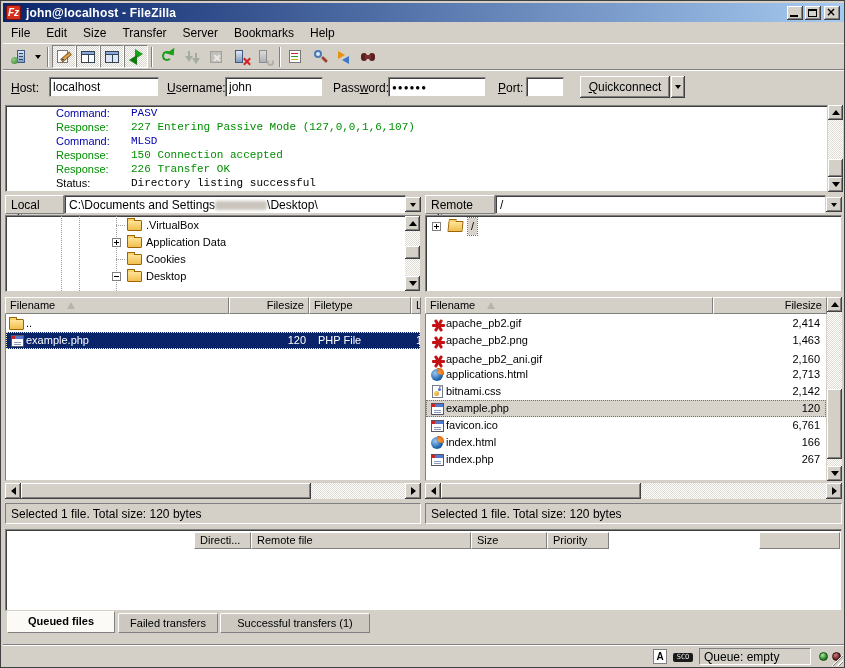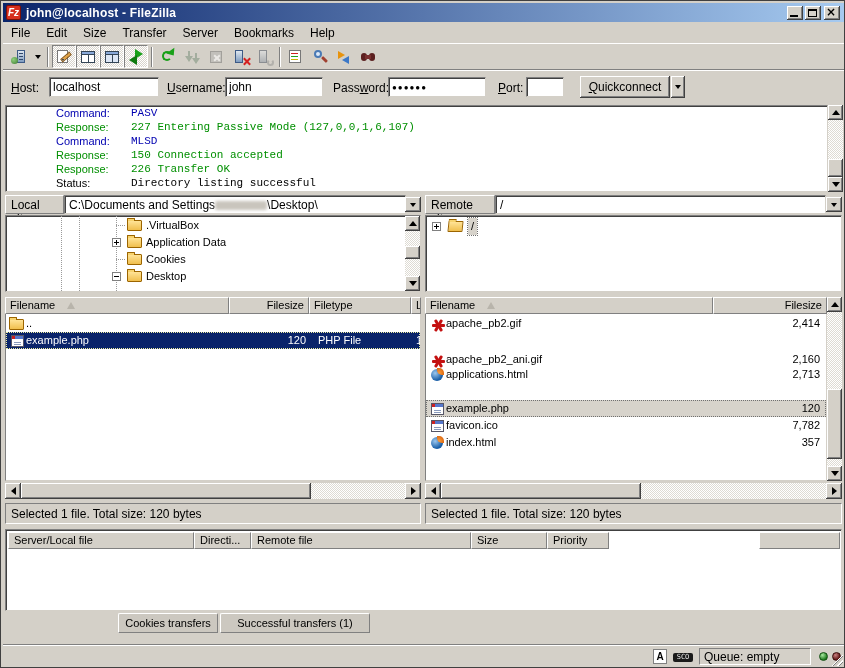--- a/index.html
+++ b/index.html
@@ -412,54 +412,75 @@
   <div class="colhdr" style="left:712px; width:114px; text-align:right;">Filesize</div>
 
   <div class="listbox" style="left:424px; width:402px;">
     <div class="frow" style="top:1px;">
       <span class="fico">
           <span class="apache-star"></span>
         </span>
       <span class="fname">apache_pb2.gif</span>
         <span class="fsize" style="right:6px;">2,414</span>
     </div>
+    <div class="frow" style="top:18px;">
+      <span class="fico">
+          <span class="apache-star"></span>
+        </span>
+      <span class="fname">apache_pb2.png</span>
+        <span class="fsize" style="right:6px;">1,463</span>
+    </div>
     <div class="frow" style="top:37px;">
       <span class="fico">
           <span class="apache-star"></span>
         </span>
       <span class="fname">apache_pb2_ani.gif</span>
         <span class="fsize" style="right:6px;margin-left:40px;">2,160</span>
     </div>
     <div class="frow" style="top:52px;">
       <span class="fico">
           <span class="ff"></span>
         </span>
       <span class="fname">applications.html</span>
         <span class="fsize" style="right:6px;">2,713</span>
     </div>
+    <div class="frow" style="top:69px;">
+      <span class="fico">
+          <span class="cssdoc"></span>
+        </span>
+      <span class="fname">bitnami.css</span>
+        <span class="fsize" style="right:6px;">2,142</span>
+    </div>
     <div class="frow sel-inactive" style="top:86px;">
       <span class="fico">
           <span class="winico"></span>
         </span>
       <span class="fname">example.php</span>
         <span class="fsize" style="right:6px;">120</span>
     </div>
     <div class="frow" style="top:103px;">
       <span class="fico">
           <span class="winico"></span>
         </span>
       <span class="fname">favicon.ico</span>
-        <span class="fsize" style="right:6px;">7,782</span>
+        <span class="fsize" style="right:6px;">6,761</span>
     </div>
     <div class="frow" style="top:120px;">
       <span class="fico">
           <span class="ff"></span>
         </span>
       <span class="fname">index.html</span>
-        <span class="fsize" style="right:6px;">357</span>
+        <span class="fsize" style="right:6px;">166</span>
+    </div>
+    <div class="frow" style="top:137px;">
+      <span class="fico">
+          <span class="winico"></span>
+        </span>
+      <span class="fname">index.php</span>
+        <span class="fsize" style="right:6px;">267</span>
     </div>
   </div>
 
   <div class="abs sb-btn" style="left:826px; top:296px; width:15px; height:15px;">
       <span class="ar-up"></span>
     </div>
   <div class="abs sb-track" style="left:826px; top:311px; width:15px; height:154px;"></div>
   <div class="abs sb-thumb" style="left:826px; top:388px; width:15px; height:70px;"></div>
   <div class="abs sb-btn" style="left:826px; top:465px; width:15px; height:15px;">
       <span class="ar-dn"></span>
@@ -483,29 +504,29 @@
     <div class="sb-thumb" style="left:16px; top:0; width:200px; height:16px;"></div>
     <div class="sb-btn" style="right:0; top:0; width:16px; height:16px;">
         <span class="ar-rt"></span>
       </div>
   </div>
 
   <div class="statusrow" style="left:4px; width:416px;">Selected 1 file. Total size: 120 bytes</div>
   <div class="statusrow" style="left:424px; width:417px;">Selected 1 file. Total size: 120 bytes</div>
 
   <div class="abs" id="queuebox">
-    <div class="qhdr" style="left:2px; width:186px;">Server/Local file</div>
     <div class="qhdr" style="left:188px; width:57px;">Directi...</div>
     <div class="qhdr" style="left:245px; width:220px;">Remote file</div>
     <div class="qhdr" style="left:465px; width:76px; text-align:left;">Size</div>
     <div class="qhdr" style="left:541px; width:62px;">Priority</div>
     <div class="qhdr" style="left:753px; width:81px;"></div>
   </div>
 
-  <div class="tab" style="left:117px; top:612px; width:100px; height:20px;">Cookies transfers</div>
+  <div class="tab active" style="left:6px; top:610px; width:108px; height:22px;">Queued files</div>
+  <div class="tab" style="left:117px; top:612px; width:100px; height:20px;">Failed transfers</div>
   <div class="tab" style="left:219px; top:612px; width:150px; height:20px;">Successful transfers (1)</div>
 
   <div class="abs" id="statusbar">
     <div id="dtype">A</div>
     <div id="speedbadge">SCO</div>
     <div id="queuestatus">Queue: empty</div>
     <div class="led" id="led-green"></div>
     <div class="led" id="led-red"></div>
     <div id="grip"></div>
   </div>

